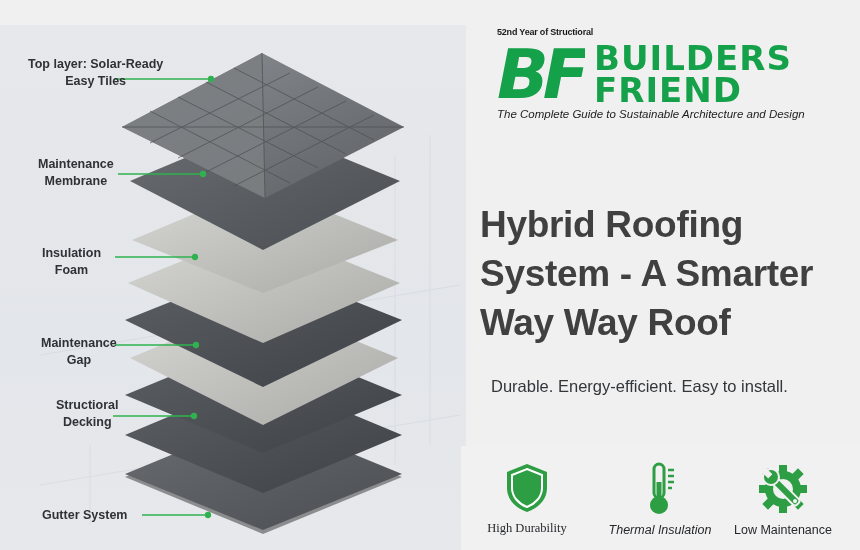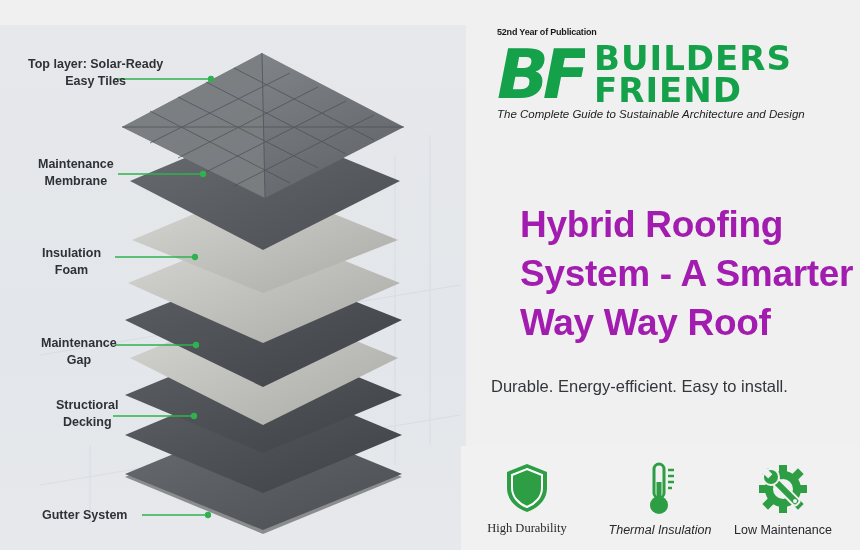--- a/index.html
+++ b/index.html
@@ -6,21 +6,21 @@
   body { width:860px; height:550px; position:relative; overflow:hidden; background:#f0f0f0; font-family:"Liberation Sans", sans-serif; }
   .left-panel { position:absolute; left:0; top:0; width:466px; height:550px; background:linear-gradient(180deg,#e6e8eb 0%,#e3e6ea 60%,#e7e9ec 100%); overflow:hidden;margin-top:25px; }
   .right-panel { position:absolute; left:466px; top:0; width:394px; height:550px; background:#f0f0f0; }
   .bottom-strip { position:absolute; left:461px; top:446px; width:399px; height:104px; background:#f1f1f1; }
   .stack-svg { position:absolute; left:0; top:0; width:466px; height:550px; }
   .callout { position:absolute; font-weight:bold; color:#2e3136; font-size:12.5px; line-height:17px; text-align:center; }
   .masthead-year { position:absolute; left:497px; top:27px; font-size:9px; font-weight:bold; color:#1a1a1a; letter-spacing:-0.2px; }
   .bf-logo { position:absolute; left:497px; top:42px; width:88px; height:60px; }
   .brand-line { position:absolute; left:594px; font-weight:900; color:#15a04a; font-size:34px; letter-spacing:1px; line-height:32px; font-family:"DejaVu Sans", sans-serif; }
   .tagline { position:absolute; left:497px; top:108px; font-size:11.5px; font-style:italic; color:#1d1d1d; white-space:nowrap; }
-  .headline { position:absolute; left:520px; top:200px; font-size:37px; font-weight:bold; color:#a21caf; line-height:49px; white-space:nowrap; letter-spacing:-0.3px; }
+  .headline { position:absolute; left:480px; top:200px; font-size:37px; font-weight:bold; color:#404040; line-height:49px; white-space:nowrap; letter-spacing:-0.3px; }
   .subtitle { position:absolute; left:491px; top:377px; font-size:16.5px; color:#33363a; white-space:nowrap;text-align:right; }
   .feature { position:absolute; top:462px; width:120px; text-align:center; }
   .feature svg { display:block; margin:0 auto; }
   .feature-label { font-size:12.5px; color:#26282c; margin-top:7px; white-space:nowrap; }
 </style>
 </head>
 <body>
 
 <div class="left-panel">
   <svg class="stack-svg" viewBox="0 0 466 550">
@@ -119,21 +119,21 @@
     <div>Decking</div>
   </div>
   <div class="callout" style="left:42px; top:482px;">
     <div>Gutter System</div>
   </div>
 </div>
 
 <div class="right-panel"></div>
 <div class="bottom-strip"></div>
 
-<div class="masthead-year">52nd Year of Publication</div>
+<div class="masthead-year">52nd Year of Structioral</div>
 <svg class="bf-logo" viewBox="0 0 88 60">
   <text x="0" y="56" font-family="DejaVu Sans, sans-serif" font-weight="bold" font-size="68" font-style="italic" fill="#15a04a" letter-spacing="-6">BF</text>
 </svg>
 <div class="brand-line" style="top:42px;text-align:right;">BUILDERS</div>
 <div class="brand-line" style="top:74px;">FRIEND</div>
 <div class="tagline">The Complete Guide to Sustainable Architecture and Design</div>
 
 <div class="headline">
   <div>Hybrid Roofing</div>
   <div>System - A Smarter</div>

